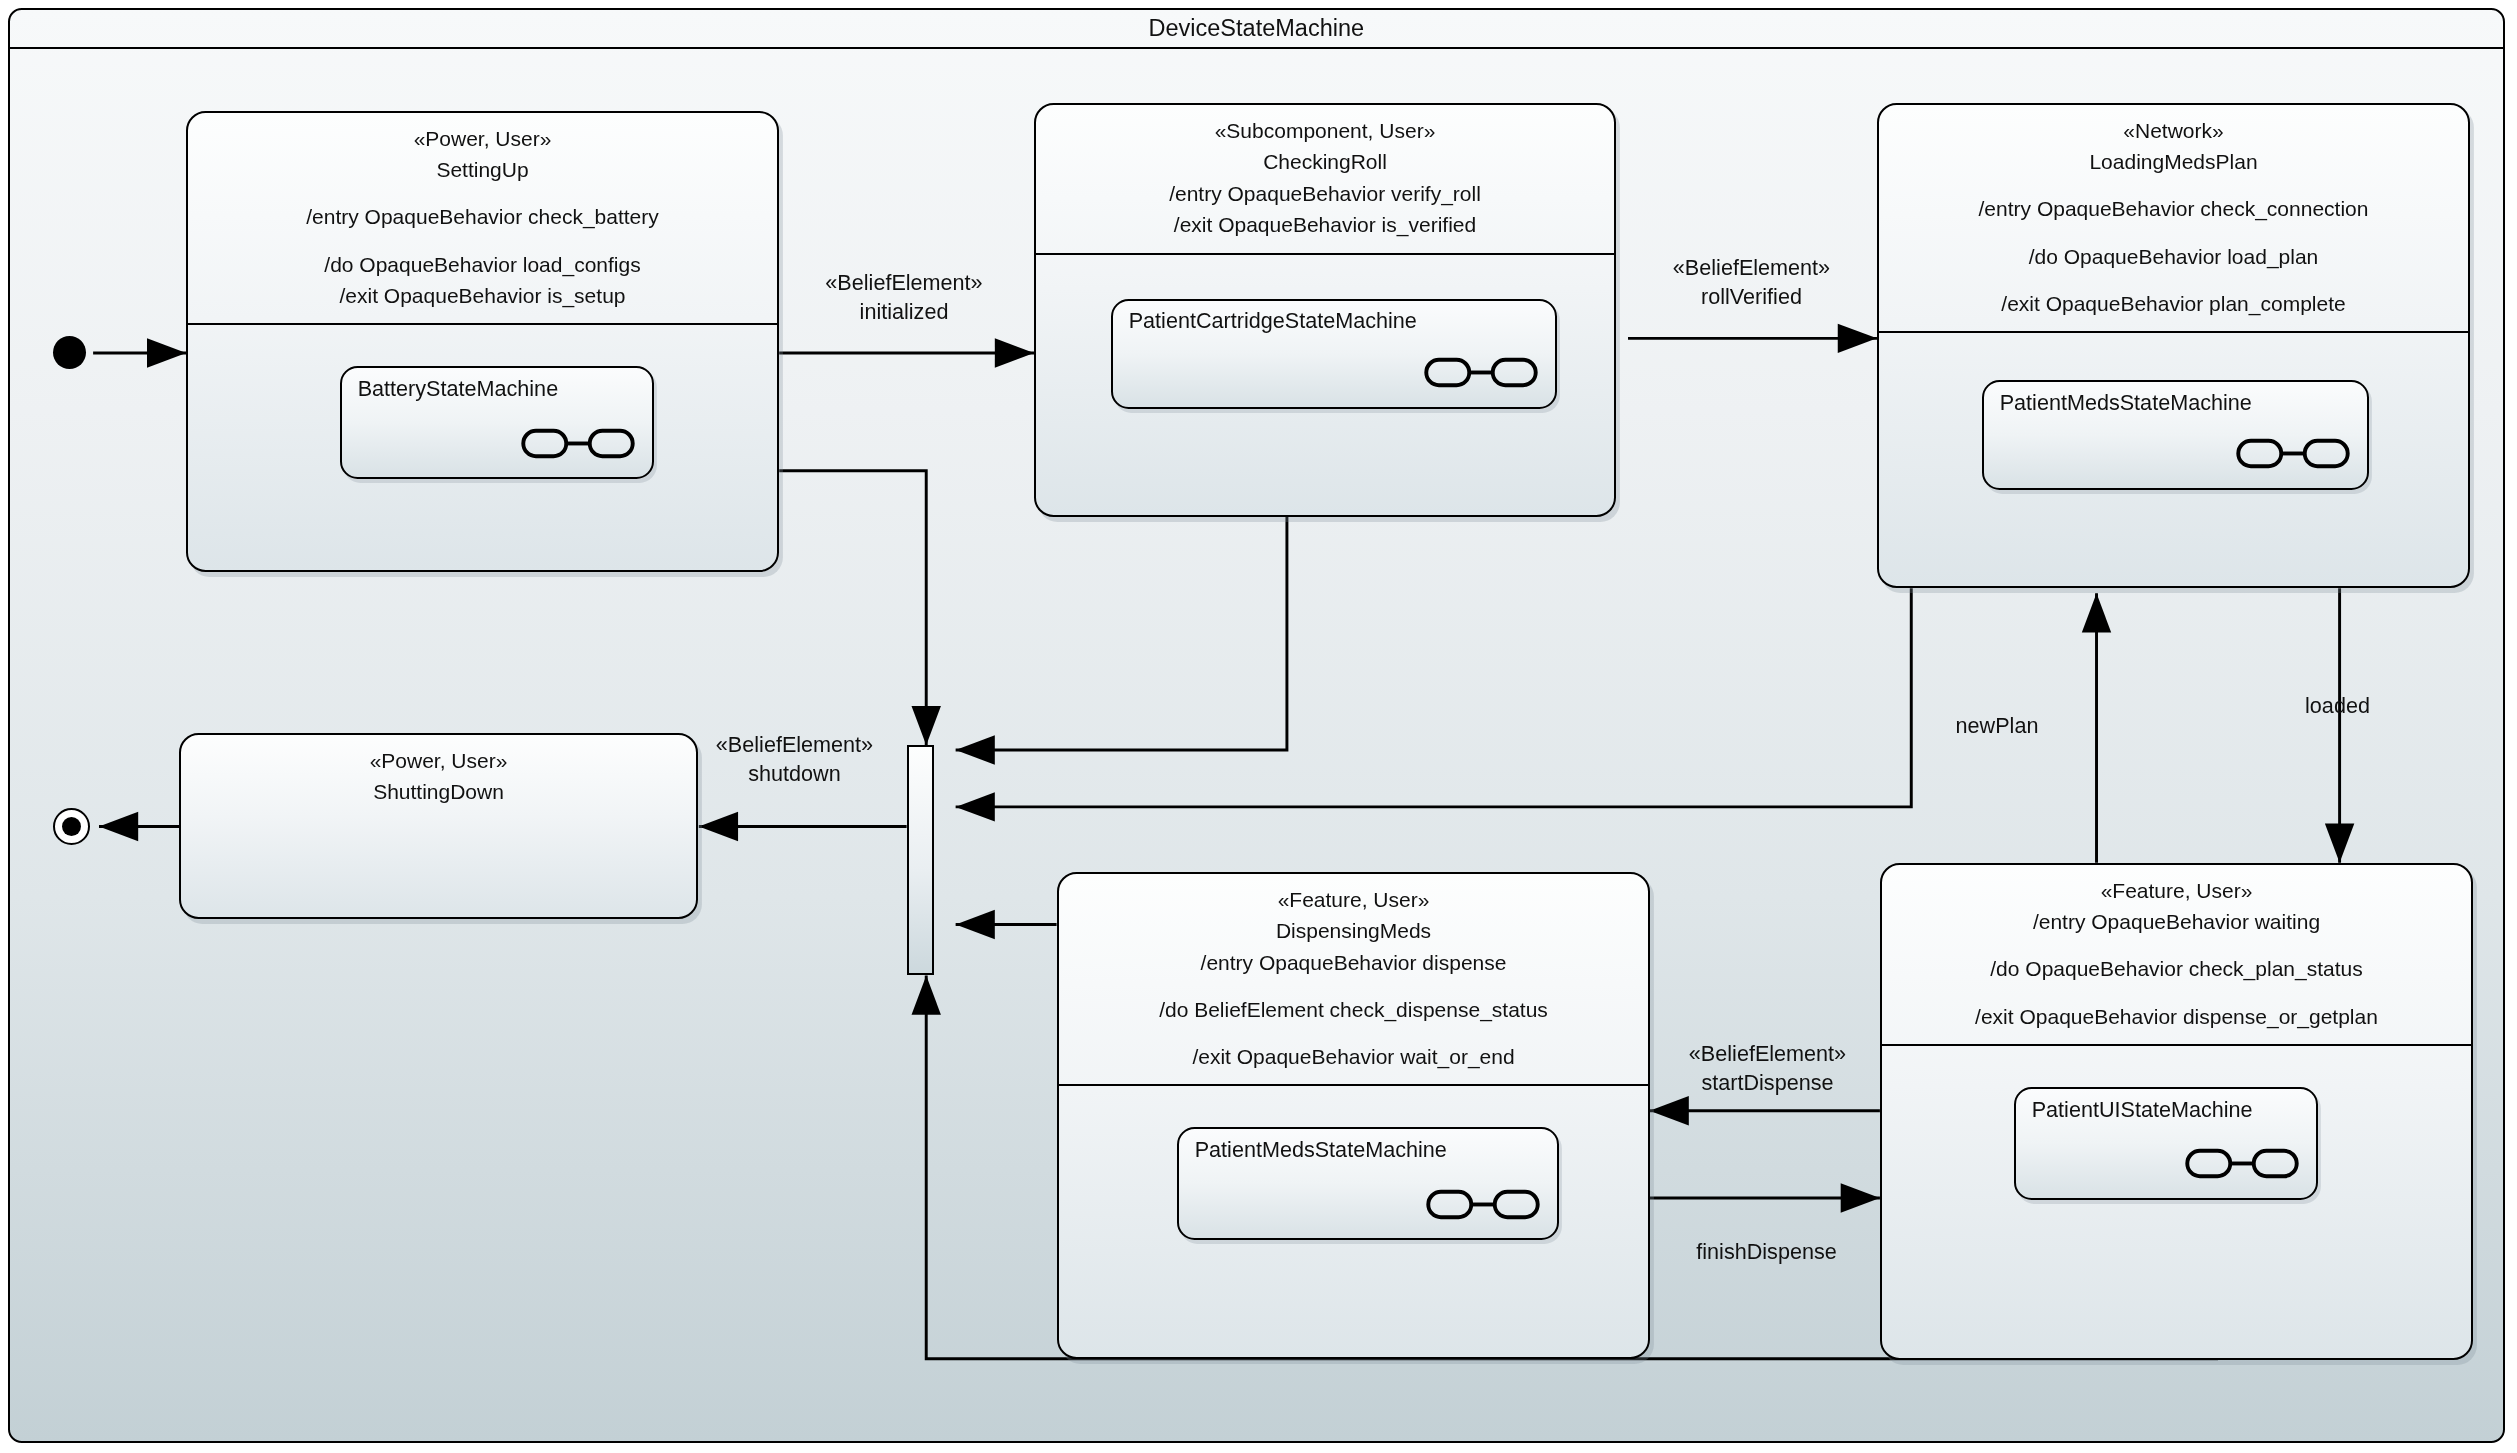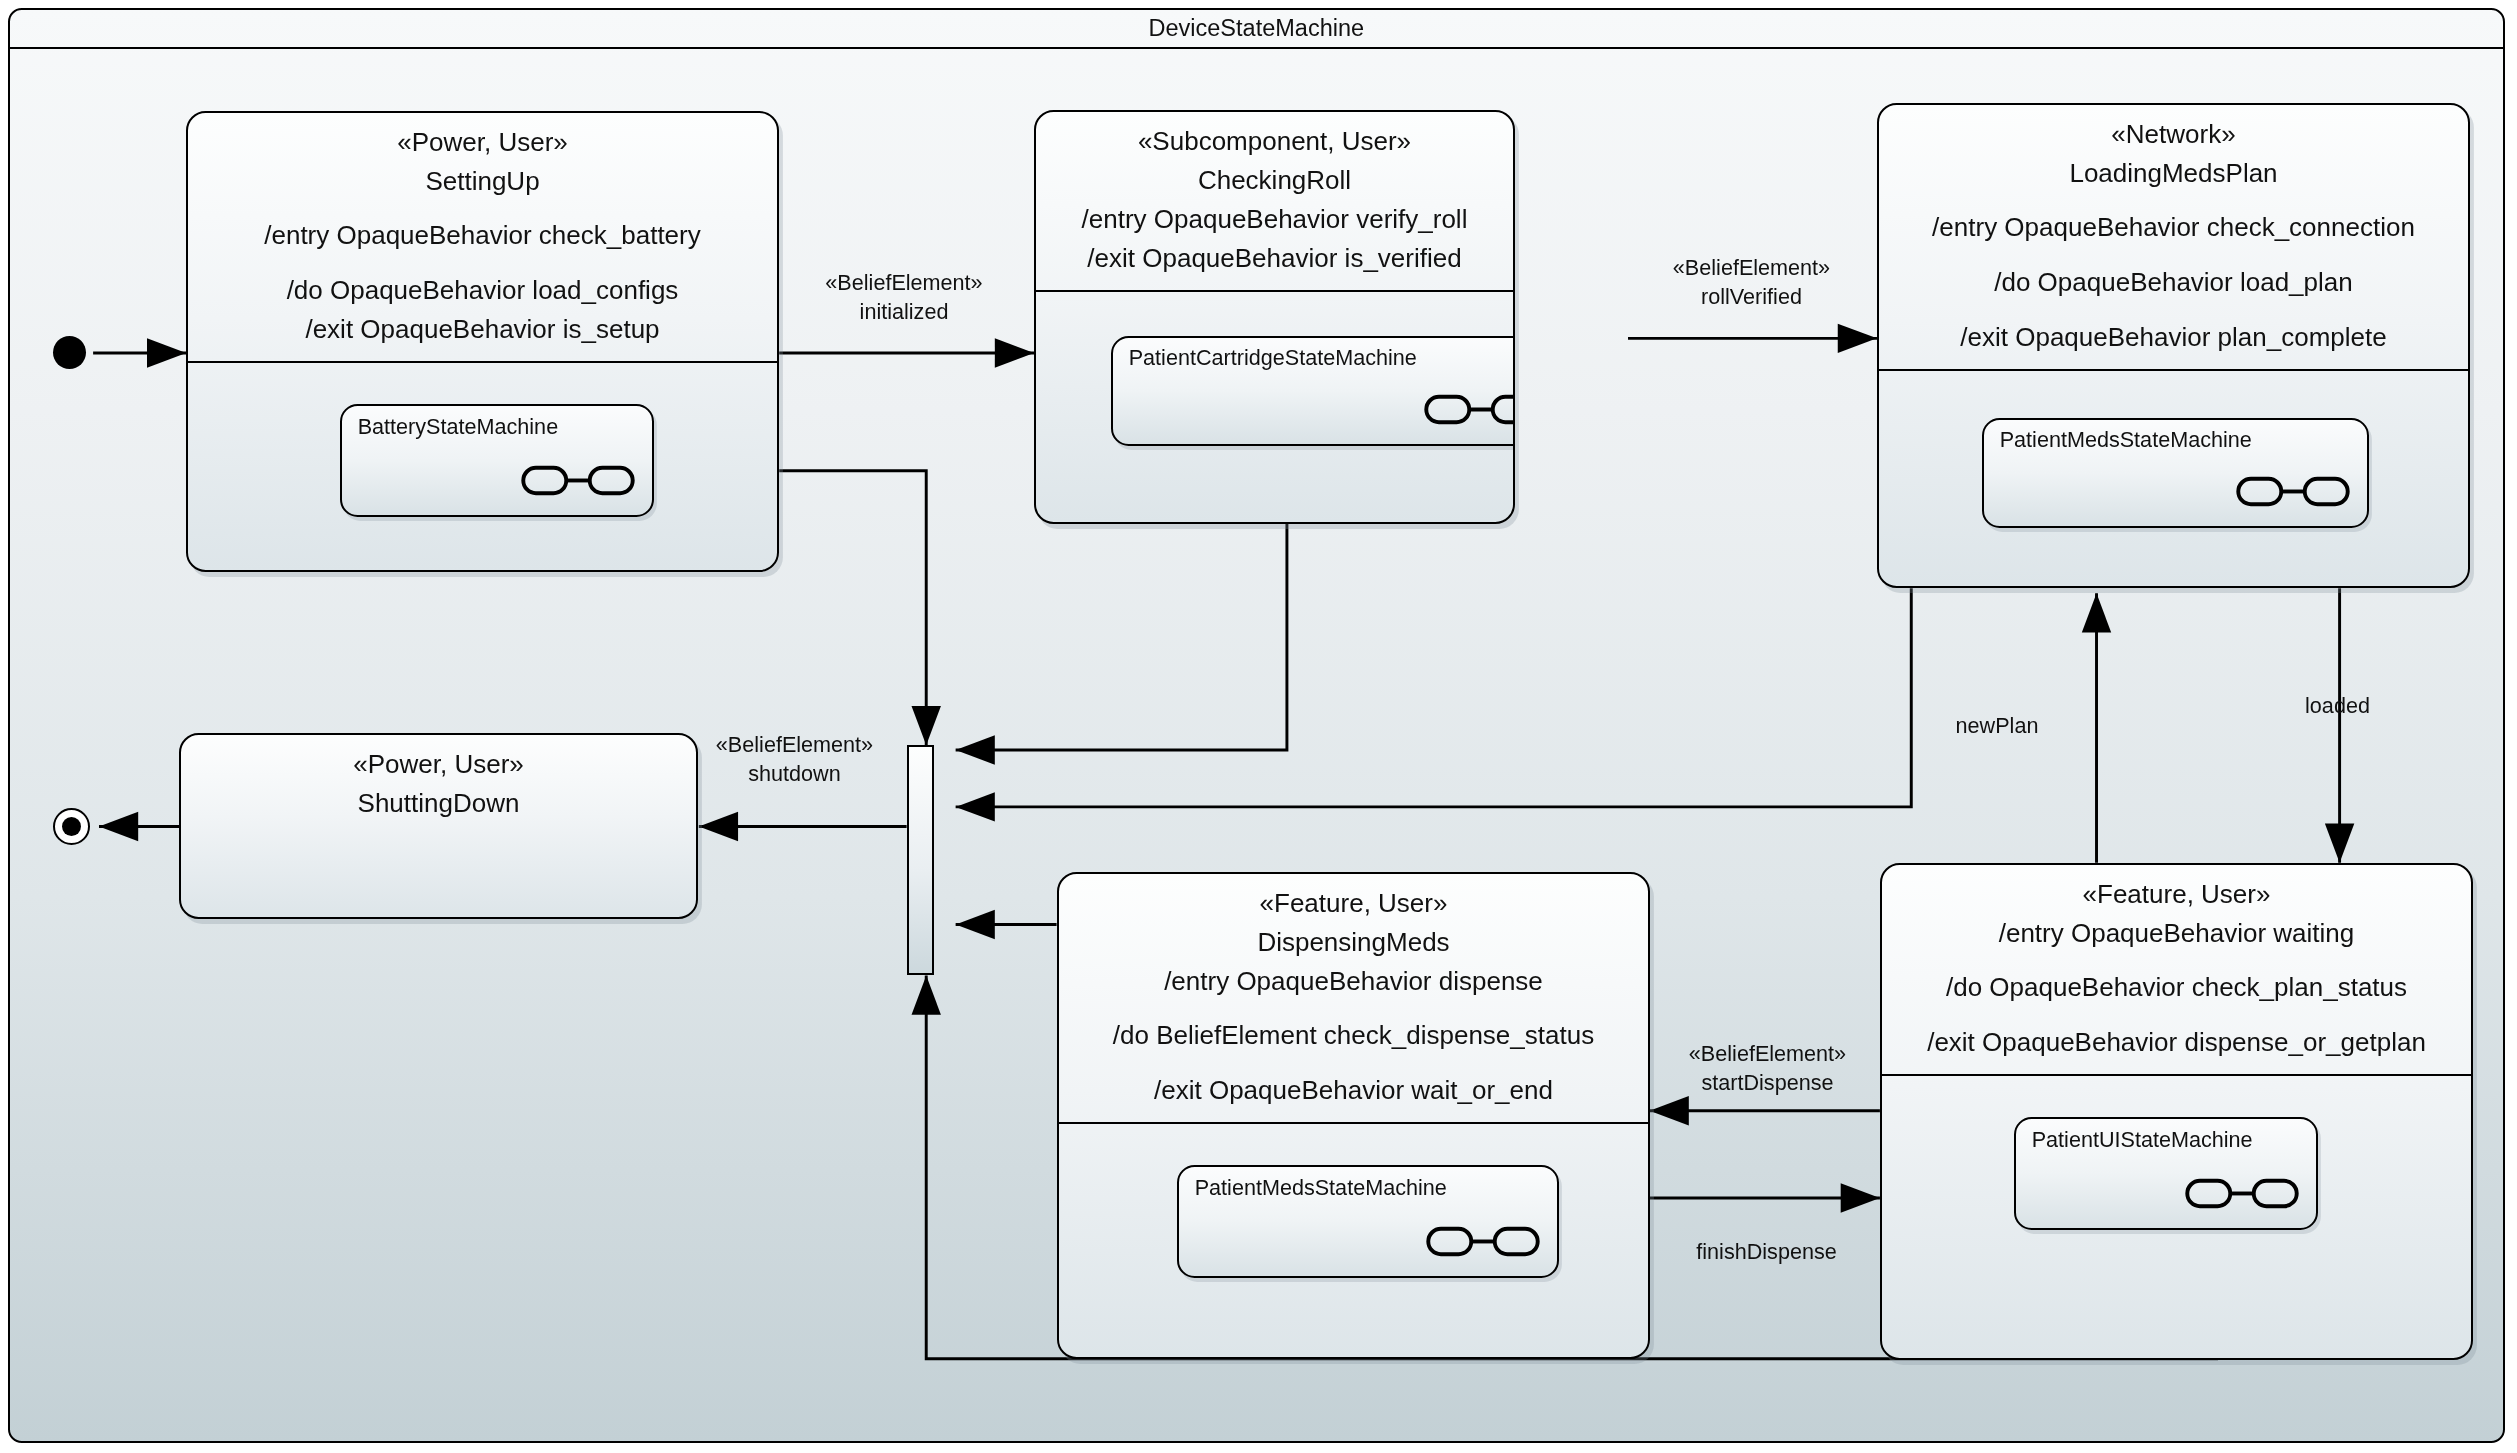--- a/index.html
+++ b/index.html
@@ -24,21 +24,21 @@
   .state{
     position:absolute; box-sizing:border-box;
     border:2.9px solid #000; border-radius:19.6px;
     background:linear-gradient(180deg,#fdfefe 0%,#f1f4f6 45%,#dde5e9 100%);
     box-shadow:3.9px 4.9px 0 rgba(130,145,155,.28);
     overflow:hidden;
   }
   .state .hdr{
     box-sizing:border-box; width:100%;
     padding:9.8px 13.7px 11.8px 13.7px;
-    text-align:center; font-size:26px; color:#111; line-height:1.5;
+    text-align:center; font-size:21px; color:#111; line-height:1.5;
     border-bottom:2.9px solid #000;
   }
   .state.simple .hdr{border-bottom:none;}
   .state .hdr .ster{display:block;}
   .state .hdr .nm{display:block;}
   .state .hdr .beh{display:block; white-space:nowrap;}
   .state .hdr .beh.sp{margin-top:15.7px;}
   .state .region{
     position:relative; width:100%; box-sizing:border-box;
   }
@@ -188,21 +188,21 @@
         <span class="sm-name">BatteryStateMachine</span>
         <svg class="sm-icon" width="116" height="43" viewBox="0 0 118 44">
           <rect x="3" y="10" width="44" height="26" rx="13" fill="none" stroke="#000" stroke-width="4"></rect>
           <rect x="71" y="10" width="44" height="26" rx="13" fill="none" stroke="#000" stroke-width="4"></rect>
           <line x1="47" y1="23" x2="71" y2="23" stroke="#000" stroke-width="4"></line>
         </svg>
       </div>
     </div>
   </div>
 
-  <div class="state" style="left:1034px; top:103px; width:481px; height:414px;margin-top:7px;">
+  <div class="state" style="left:1034px; top:103px; width:582px; height:414px;">
     <div class="hdr">
       <span class="ster">«Subcomponent, User»</span>
       <span class="nm">CheckingRoll</span>
       <span class="beh">/entry OpaqueBehavior verify_roll</span>
       <span class="beh">/exit OpaqueBehavior is_verified</span>
     </div>
     <div class="region" style="height:100%;">
       <div class="submachine" style="left:75px; top:44px; width:446px; height:110px;">
         <span class="sm-name">PatientCartridgeStateMachine</span>
         <svg class="sm-icon" width="116" height="43" viewBox="0 0 118 44">

